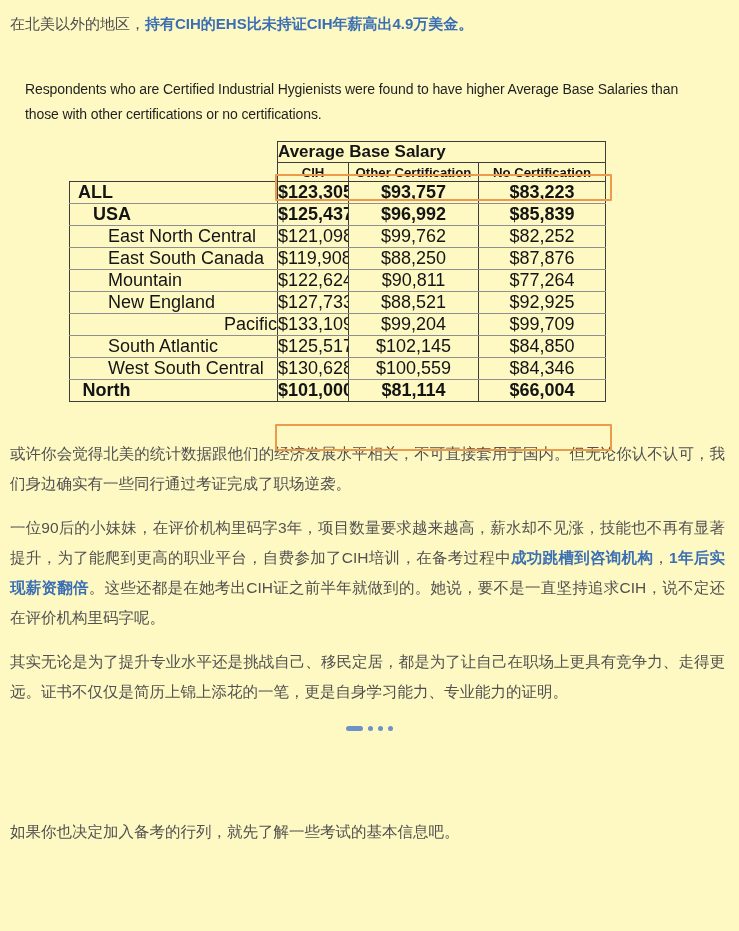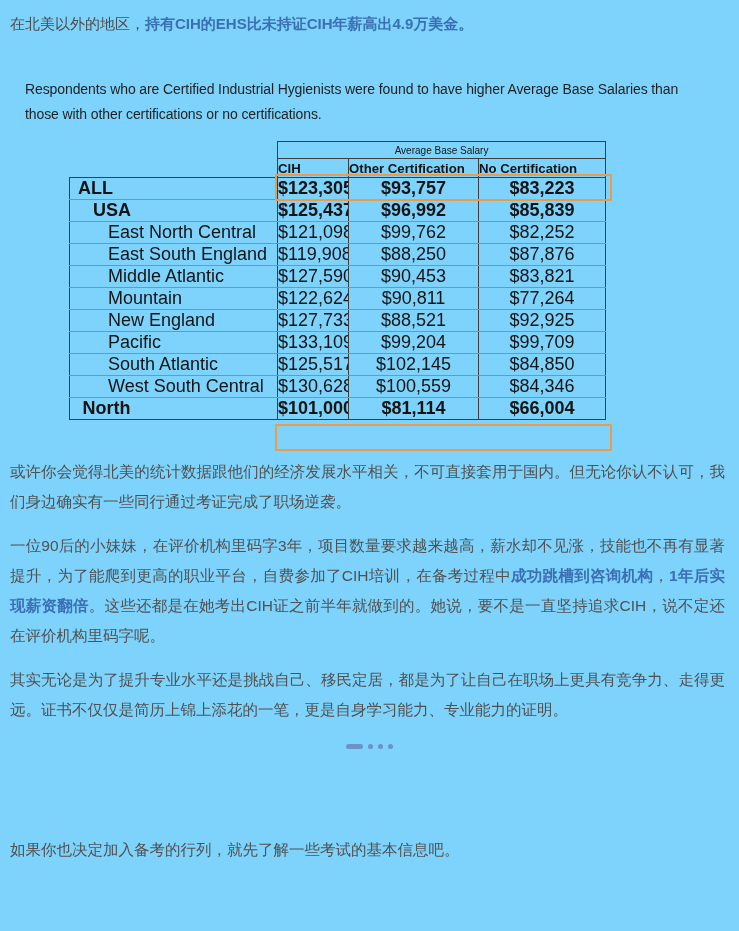--- a/index.html
+++ b/index.html
@@ -1,36 +1,36 @@
 <!DOCTYPE html>
 <html><head>
 <meta charset="utf-8">
 <style>
   html,body{margin:0;padding:0;background:#ffffff;}
   body{
     width:739px;height:931px;overflow:hidden;
     font-family:"Liberation Sans","DejaVu Sans",sans-serif;
     -webkit-font-smoothing:antialiased;
   }
-  .page{position:relative;width:739px;height:931px;background:#7dd3fc;}
+  .page{position:relative;width:739px;height:931px;background:#fef9c3;}
 
   
   .intro{margin:0;padding:11px 10px 0 10px;font-size:15px;line-height:26px;color:#4e4e4e;}
   .em{color:#3b6fb4;font-weight:700;}
 
   
   .caption{margin:40px 0 0 25px;width:700px;font-size:14px;line-height:25px;
            color:#1f1f1f;letter-spacing:-0.1px;}
 
   
   .table-wrap{position:relative;margin:14px 0 0 69px;width:560px;}
   table.salary{border-collapse:collapse;table-layout:fixed;width:536px;color:#141414;}
   .salary th,.salary td{padding:0;overflow:hidden;white-space:nowrap;}
-  .salary th.group{border:1.4px solid #3d3d3d;height:16px;font-size:10px;font-weight:400;text-align:center;}
-  .salary th.col{border:1.4px solid #3d3d3d;height:18px;font-size:13.2px;font-weight:700;text-align:left;}
+  .salary th.group{border:1.4px solid #3d3d3d;height:16px;font-size:17px;font-weight:700;text-align:left;}
+  .salary th.col{border:1.4px solid #3d3d3d;height:18px;font-size:13.2px;font-weight:700;text-align:center;}
   .salary td.blank{border:none;background:transparent;}
   .salary tbody td{height:19.8px;font-size:18px;
     border-top:1px solid #8f8f8f;border-bottom:1px solid #8f8f8f;
     border-left:1.4px solid #3d3d3d;border-right:1.4px solid #3d3d3d;}
   .salary tbody tr:first-child td:not(.blank){border-top:1.4px solid #3d3d3d;}
   .salary tbody tr:last-child td:not(.blank){border-bottom:1.6px solid #3d3d3d;}
   .salary td.label{text-align:left;}
   .salary td.val{text-align:center;}
   .salary tr.bold td{font-weight:700;}
   .orange-box{position:absolute;border:2px solid #ec9b4c;border-radius:1px;pointer-events:none;}
@@ -94,45 +94,39 @@
             <td class="val">$96,992</td>
             <td class="val">$85,839</td>
           </tr>
           <tr>
             <td class="label" style="padding-left: 38px;">East North Central</td>
             <td class="val">$121,098</td>
             <td class="val">$99,762</td>
             <td class="val">$82,252</td>
           </tr>
           <tr>
-            <td class="label" style="padding-left: 38px;">East South England</td>
+            <td class="label" style="padding-left: 38px;">East South Canada</td>
             <td class="val">$119,908</td>
             <td class="val">$88,250</td>
             <td class="val">$87,876</td>
-          </tr>
-          <tr>
-            <td class="label" style="padding-left: 38px;">Middle Atlantic</td>
-            <td class="val">$127,590</td>
-            <td class="val">$90,453</td>
-            <td class="val">$83,821</td>
           </tr>
           <tr>
             <td class="label" style="padding-left: 38px;">Mountain</td>
             <td class="val">$122,624</td>
             <td class="val">$90,811</td>
             <td class="val">$77,264</td>
           </tr>
           <tr>
             <td class="label" style="padding-left: 38px;">New England</td>
             <td class="val">$127,733</td>
             <td class="val">$88,521</td>
             <td class="val">$92,925</td>
           </tr>
           <tr>
-            <td class="label" style="padding-left: 38px;">Pacific</td>
+            <td class="label" style="padding-left: 38px; text-align: right;">Pacific</td>
             <td class="val">$133,109</td>
             <td class="val">$99,204</td>
             <td class="val">$99,709</td>
           </tr>
           <tr>
             <td class="label" style="padding-left: 38px;">South Atlantic</td>
             <td class="val">$125,517</td>
             <td class="val">$102,145</td>
             <td class="val">$84,850</td>
           </tr>

